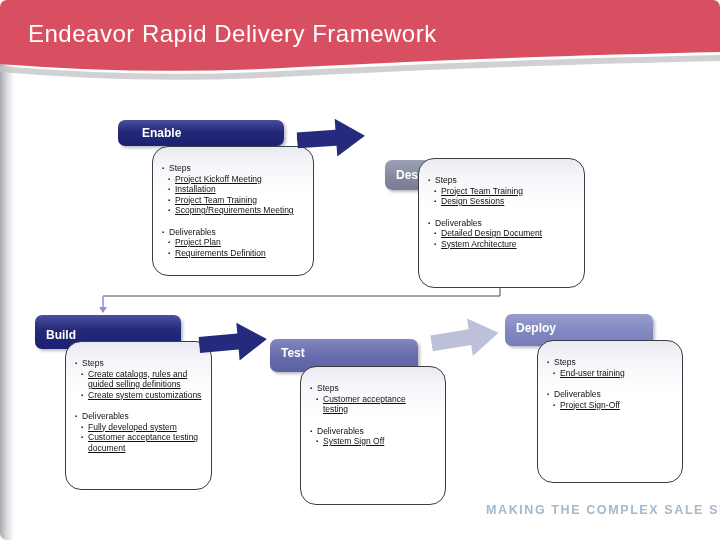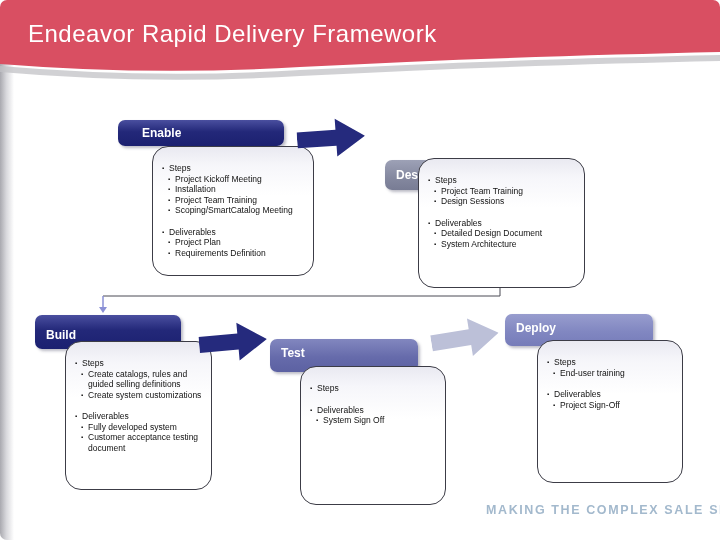--- a/index.html
+++ b/index.html
@@ -42,21 +42,21 @@
     background:linear-gradient(180deg,#e9e9f1 0%,#f6f6fa 14%,#ffffff 38%);
     z-index:5;padding:16px 5px 4px 9px;font-size:8.5px;line-height:10.5px;color:#111;
   }
   #det-enable{left:152px;top:146px;width:162px;height:130px;}
   #det-design{left:418px;top:158px;width:167px;height:130px;}
   #det-build{left:65px;top:341px;width:147px;height:149px;}
   #det-test{left:300px;top:366px;width:146px;height:139px;padding-right:18px;}
   #det-deploy{left:537px;top:340px;width:146px;height:143px;}
   .sec-label{position:relative;padding-left:7px;font-size:8.5px;}
   .sec-label::before{content:"▪";position:absolute;left:0;top:0;font-size:6px;}
-  .sub-list{padding-left:6px;}
+  .sub-list{padding-left:6px;text-decoration:underline;}
   .li{position:relative;padding-left:7px;}
   .li::before{content:"▪";position:absolute;left:0;top:0;font-size:6px;}
   .blk-gap{height:11px;}
   
   .block-arrow{position:absolute;z-index:6;}
   #arrow-1{left:297px;top:116px;transform:rotate(-4deg);}
   #arrow-2{left:199px;top:320px;transform:rotate(-5deg);}
   #arrow-3{left:431px;top:316px;transform:rotate(-9deg);}
   
   #connector{position:absolute;left:95px;top:282px;z-index:3;}
@@ -111,21 +111,21 @@
     <line x1="8" y1="14" x2="8" y2="25" stroke-width="1.5" stroke="#8b90d6"></line>
     <polygon points="4,25 12,25 8,31" fill="#8b90d6"></polygon>
   </svg>
 
   <div id="det-enable" class="detail-box">
     <div class="sec-label">Steps</div>
     <div class="sub-list">
         <div class="li">Project Kickoff Meeting</div>
         <div class="li">Installation</div>
         <div class="li">Project Team Training</div>
-        <div class="li">Scoping/SmartCatalog Meeting</div>
+        <div class="li">Scoping/Requirements Meeting</div>
       </div>
     <div class="blk-gap"></div>
     <div class="sec-label">Deliverables</div>
     <div class="sub-list">
         <div class="li">Project Plan</div>
         <div class="li">Requirements Definition</div>
       </div>
   </div>
 
   <div id="det-design" class="detail-box">
@@ -151,20 +151,23 @@
     <div class="blk-gap"></div>
     <div class="sec-label">Deliverables</div>
     <div class="sub-list">
         <div class="li">Fully developed system</div>
         <div class="li">Customer acceptance testing document</div>
       </div>
   </div>
 
   <div id="det-test" class="detail-box">
     <div class="sec-label">Steps</div>
+    <div class="sub-list">
+        <div class="li">Customer acceptance testing</div>
+      </div>
     <div class="blk-gap"></div>
     <div class="sec-label">Deliverables</div>
     <div class="sub-list">
         <div class="li">System Sign Off</div>
       </div>
   </div>
 
   <div id="det-deploy" class="detail-box">
     <div class="sec-label">Steps</div>
     <div class="sub-list">

